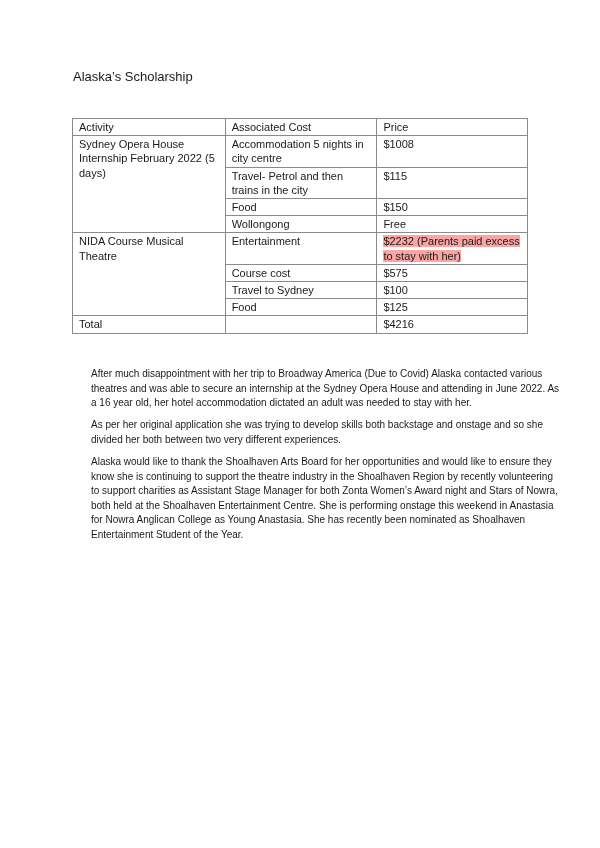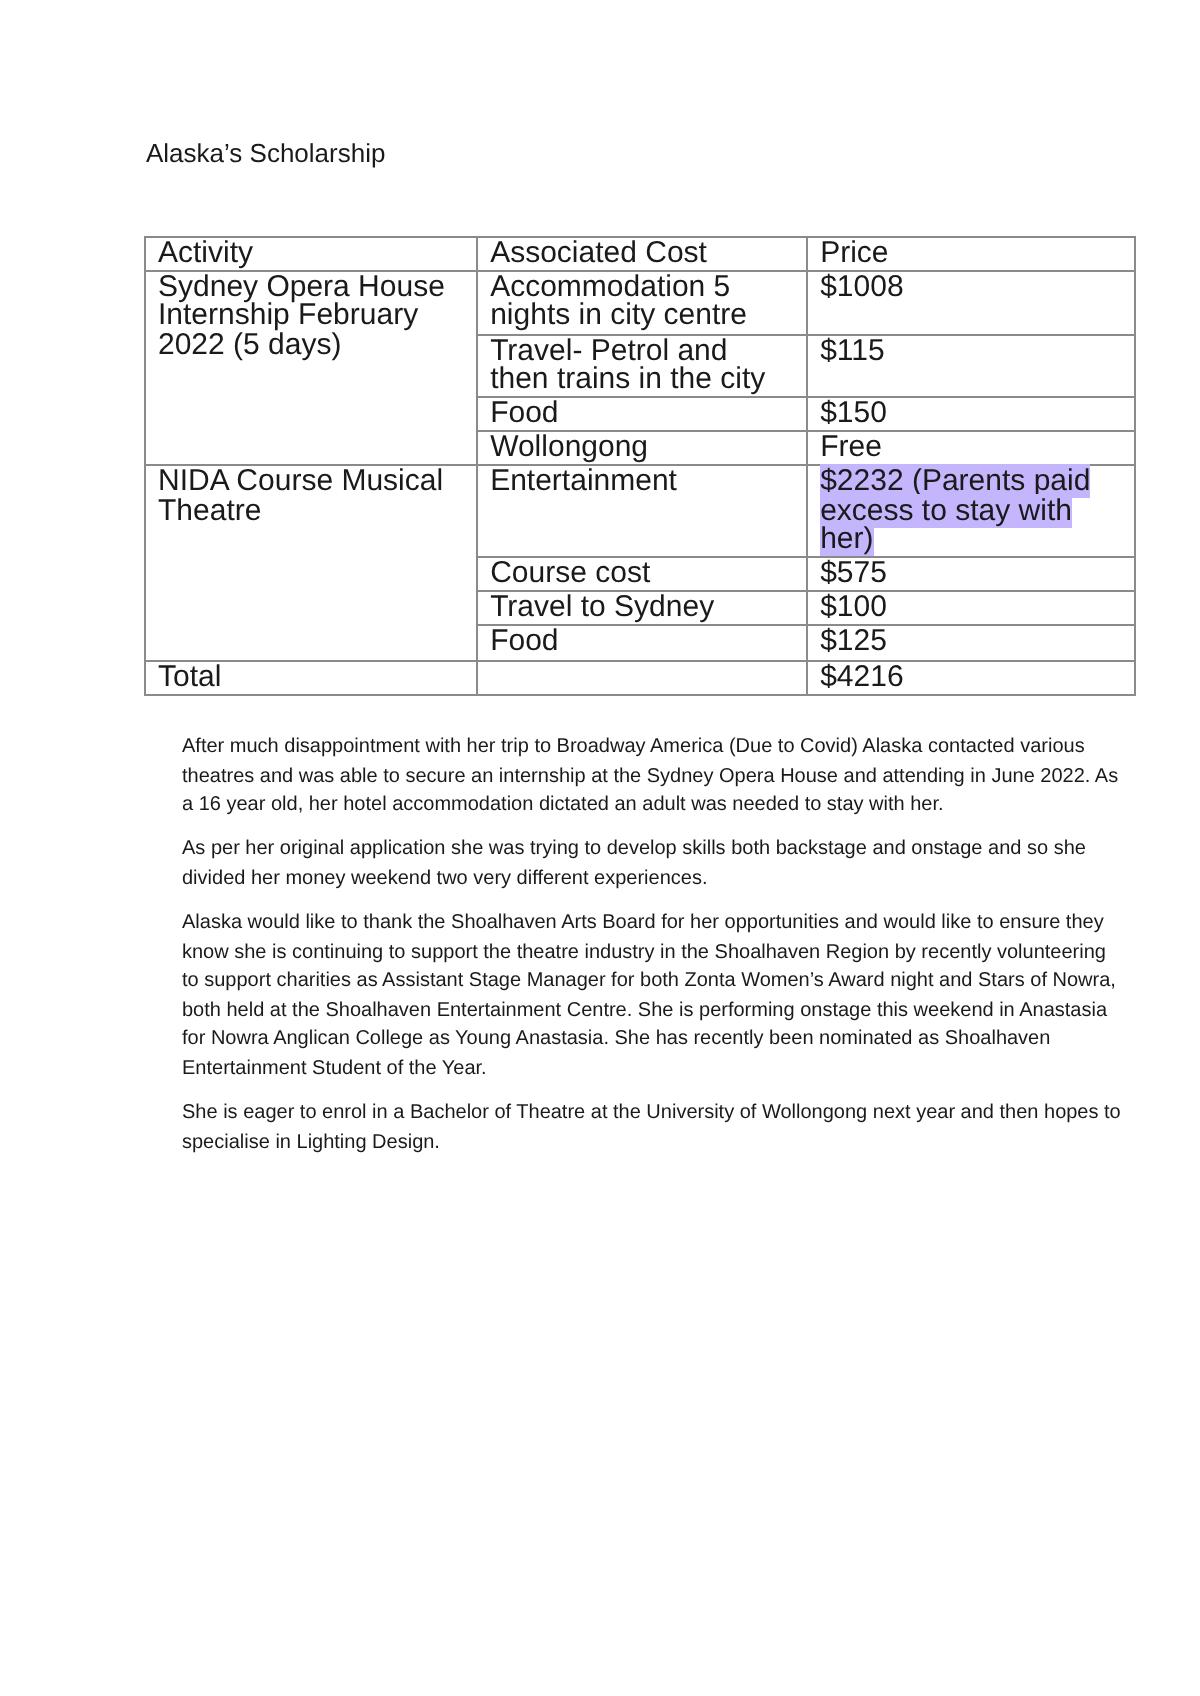--- a/index.html
+++ b/index.html
@@ -1,21 +1,21 @@
 <!DOCTYPE html>
 <html><head>
 <meta charset="utf-8">
 <style>
   html, body { margin: 0; padding: 0; background: #ffffff; }
   body { width: 600px; height: 848px; position: relative; overflow: hidden;
          font-family: "Liberation Sans", sans-serif; color: #1a1a1a; }
   .page { position: absolute; left: 0; top: 0; width: 600px; height: 848px; background: #fff; }
   .title { position: absolute; left: 73px; top: 70px; font-size: 13px; line-height: 14px; }
-  table.costs { position: absolute; left: 72px; top: 118px; width: 496px;
-                border-collapse: collapse; font-size: 15px; line-height: 14.2px; }
+  table.costs { position: absolute; left: 72px; top: 118px; width: 456px;
+                border-collapse: collapse; font-size: 11px; line-height: 14.2px; }
   table.costs td { border: 1px solid #8a8a8a; padding: 1px 6px 1px 6px; vertical-align: top; }
   table.costs col.c1 { width: 153px; }
   table.costs col.c2 { width: 152px; }
   table.costs col.c3 { width: 151px; }
   .hl { background: #ffff00; }
   .body-text { position: absolute; left: 91px; top: 321px; width: 470px;
                font-size: 10px; line-height: 14.6px; margin-top: 46px; }
   .body-text p { margin: 0 0 7.5px 0; }
 </style>
 </head>
@@ -51,21 +51,21 @@
         <td>$150</td>
       </tr>
       <tr>
         <td>Wollongong</td>
         <td>Free</td>
       </tr>
 
       <tr>
         <td rowspan="4">NIDA Course Musical Theatre</td>
         <td>Entertainment</td>
-        <td><span class="hl" style="background: #c4b5fd; margin-top: 38px;">$2232 (Parents paid excess to stay with her)</span></td>
+        <td><span class="hl" style="background: #fca5a5; margin-top: 38px;">$2232 (Parents paid excess to stay with her)</span></td>
       </tr>
       <tr>
         <td>Course cost</td>
         <td>$575</td>
       </tr>
       <tr>
         <td>Travel to Sydney</td>
         <td>$100</td>
       </tr>
       <tr>
@@ -76,17 +76,16 @@
       <tr>
         <td>Total</td>
         <td></td>
         <td>$4216</td>
       </tr>
     </tbody>
   </table>
 
   <div class="body-text">
     <p>After much disappointment with her trip to Broadway America (Due to Covid) Alaska contacted various theatres and was able to secure an internship at the Sydney Opera House and attending in June 2022. As a 16 year old, her hotel accommodation dictated an adult was needed to stay with her.</p>
-    <p>As per her original application she was trying to develop skills both backstage and onstage and so she divided her money weekend two very different experiences.</p>
+    <p>As per her original application she was trying to develop skills both backstage and onstage and so she divided her both between two very different experiences.</p>
     <p>Alaska would like to thank the Shoalhaven Arts Board for her opportunities and would like to ensure they know she is continuing to support the theatre industry in the Shoalhaven Region by recently volunteering to support charities as Assistant Stage Manager for both Zonta Women’s Award night and Stars of Nowra, both held at the Shoalhaven Entertainment Centre.  She is performing onstage this weekend in Anastasia for Nowra Anglican College as Young Anastasia. She has recently been nominated as Shoalhaven Entertainment Student of the Year.</p>
-    <p>She is eager to enrol in a Bachelor of Theatre at the University of Wollongong next year and then hopes to specialise in Lighting Design.</p>
   </div>
 </div>
 
 </body></html>

